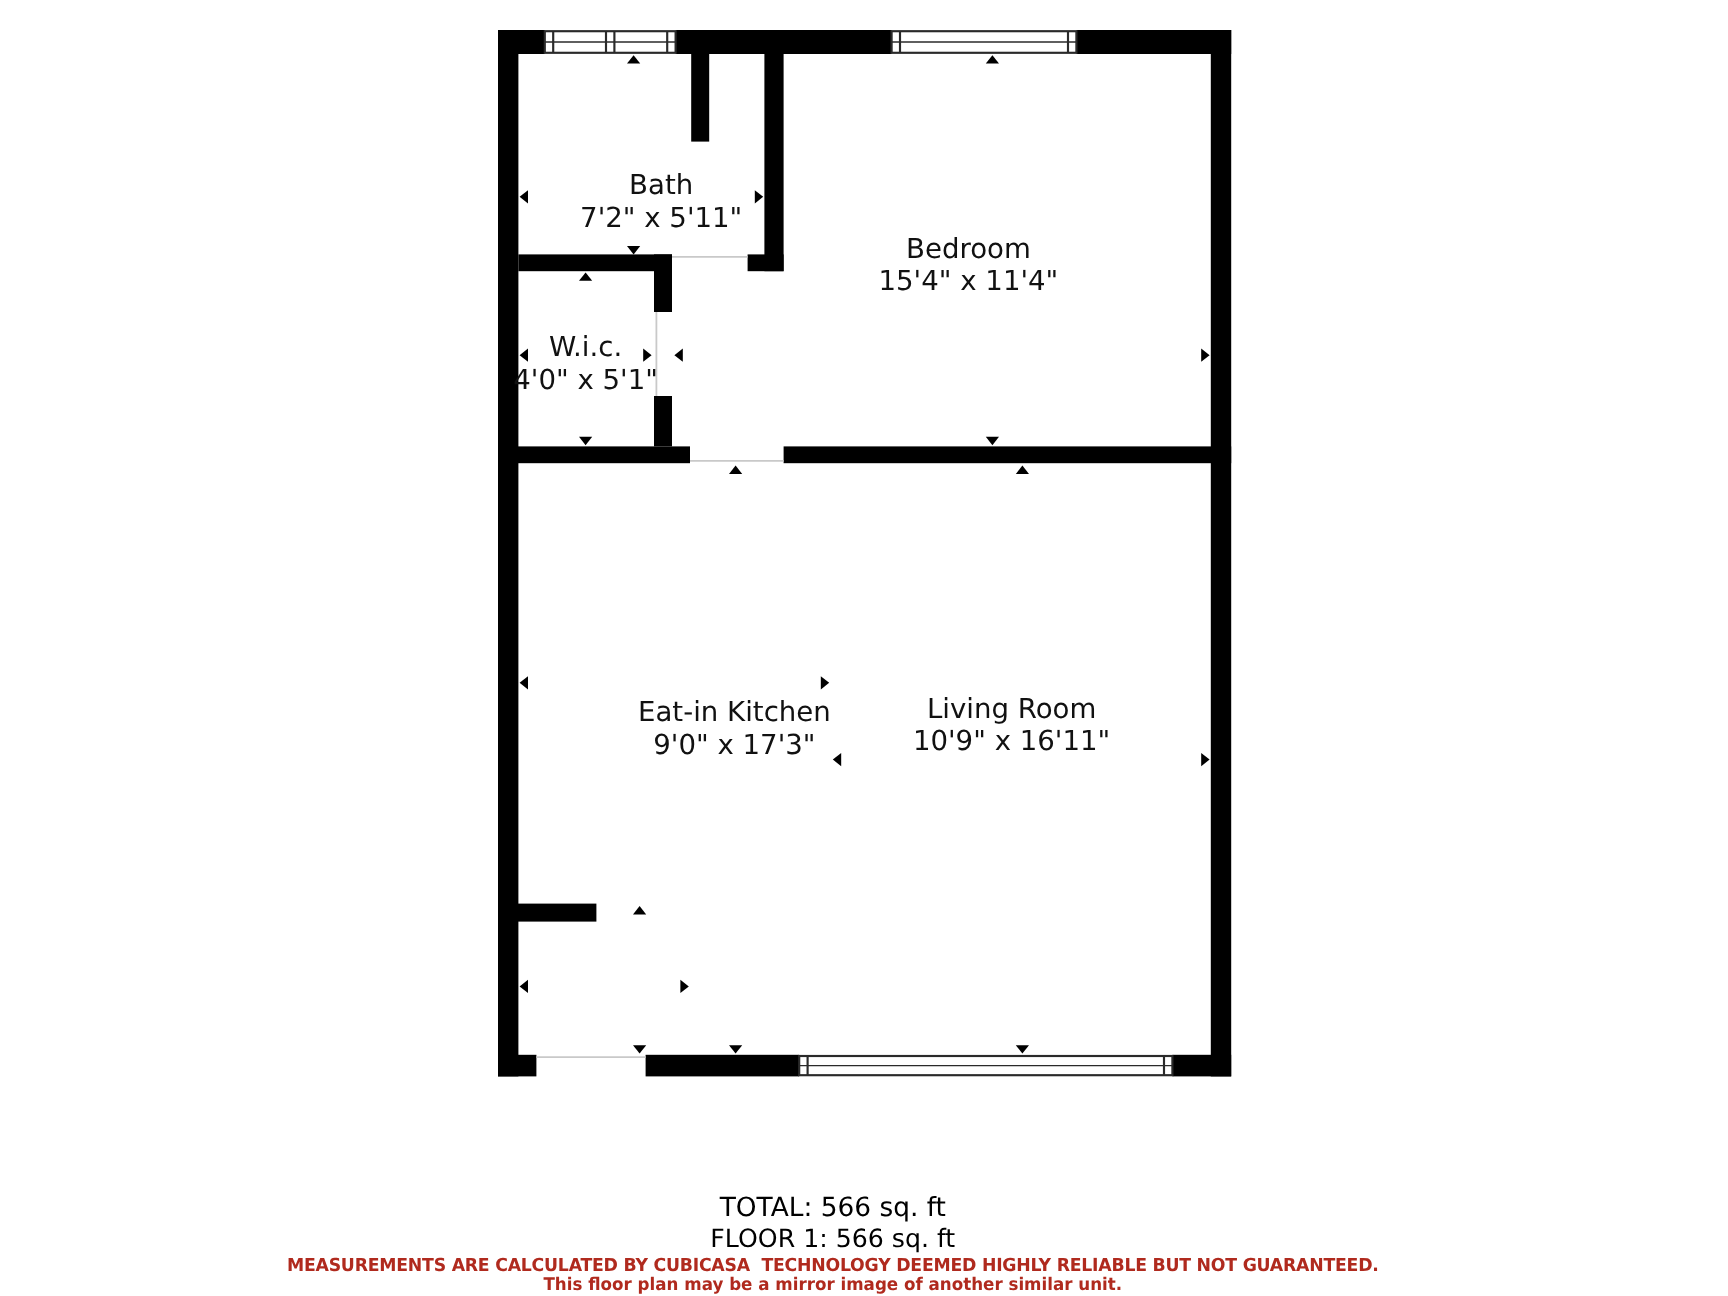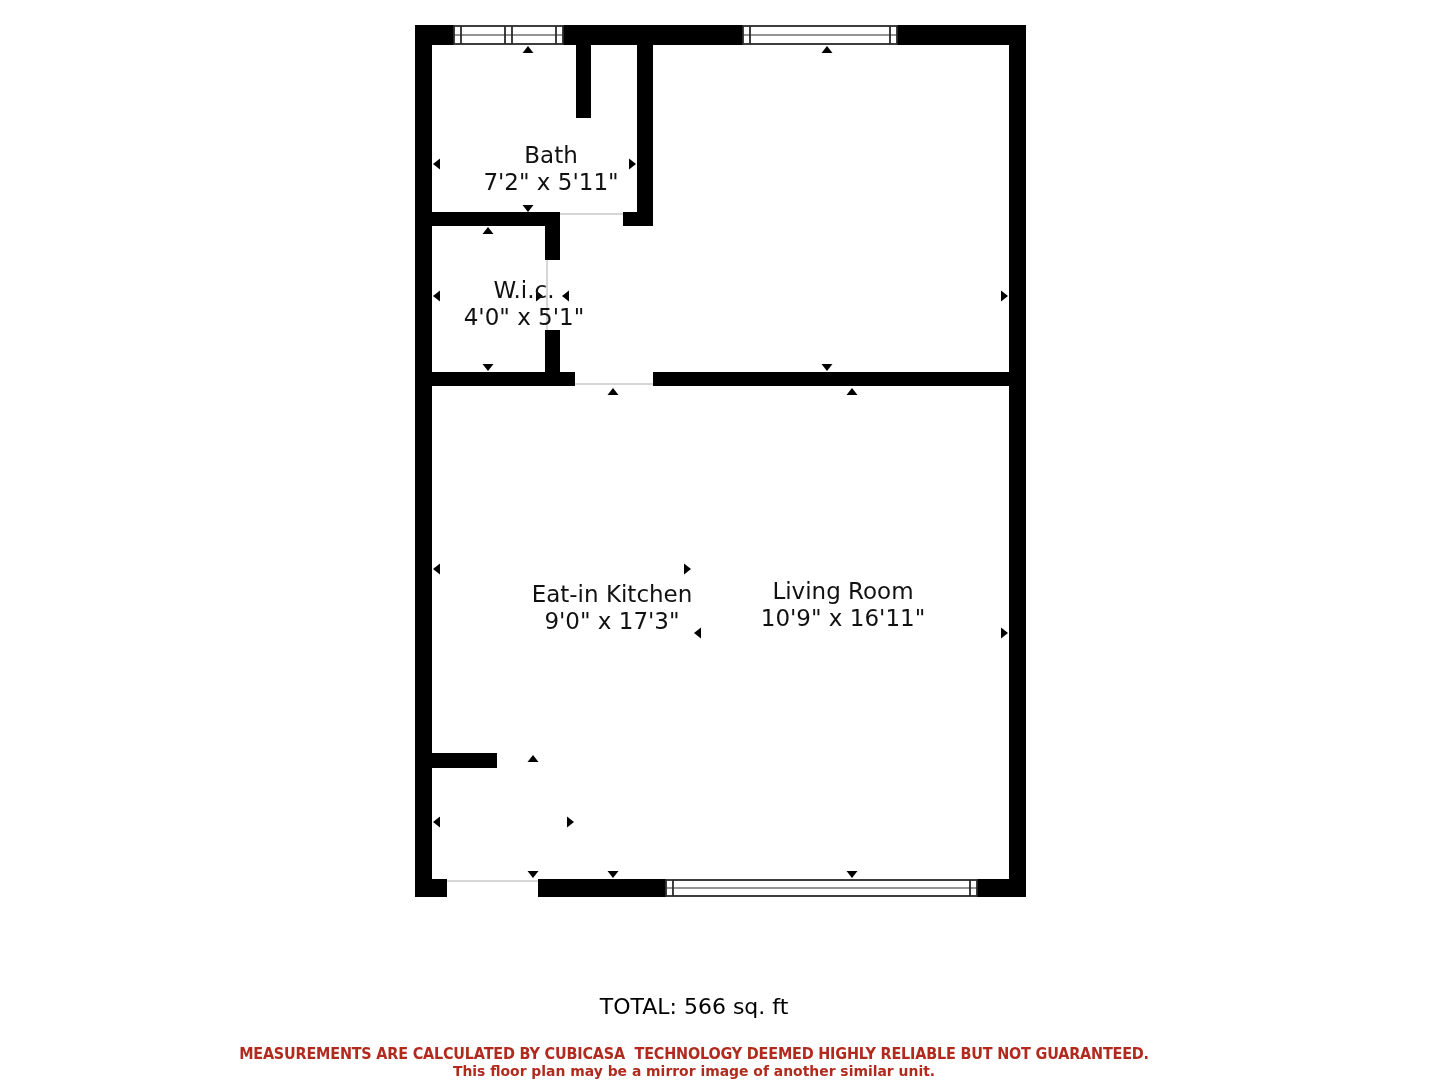--- a/index.html
+++ b/index.html
@@ -163,34 +163,39 @@
       <path d="M433 822 L440 816.5 L440 827.5 Z"></path>
       <path d="M574 822 L567 816.5 L567 827.5 Z"></path>
     </g>
   </svg>
 
   <div class="room-label" style="left:551px; top:169px;">
     <span class="name">Bath</span>
     <span class="dims">7'2" x 5'11"</span>
   </div>
 
-
-  <div class="room-label" style="left:488px; top:304px;margin-left:36px;">
+  <div class="room-label" style="left:807px; top:222px;">
+    <span class="name">Bedroom</span>
+    <span class="dims">15'4" x 11'4"</span>
+  </div>
+
+  <div class="room-label" style="left:488px; top:304px;">
     <span class="name">W.i.c.</span>
     <span class="dims">4'0" x 5'1"</span>
   </div>
 
   <div class="room-label" style="left:572px; top:608px;margin-left:40px;">
     <span class="name">Eat-in Kitchen</span>
     <span class="dims">9'0" x 17'3"</span>
   </div>
 
   <div class="room-label" style="left:843px; top:605px;">
     <span class="name">Living Room</span>
     <span class="dims">10'9" x 16'11"</span>
   </div>
 
 
   <div class="footer-line footer-total">TOTAL: 566 sq. ft</div>
+  <div class="footer-line footer-floor">FLOOR 1: 566 sq. ft</div>
   <div class="footer-line footer-red1">MEASUREMENTS ARE CALCULATED BY CUBICASA  TECHNOLOGY DEEMED HIGHLY RELIABLE BUT NOT GUARANTEED.</div>
   <div class="footer-line footer-red2">This floor plan may be a mirror image of another similar unit.</div>
 
 </div>
 
 </body></html>

